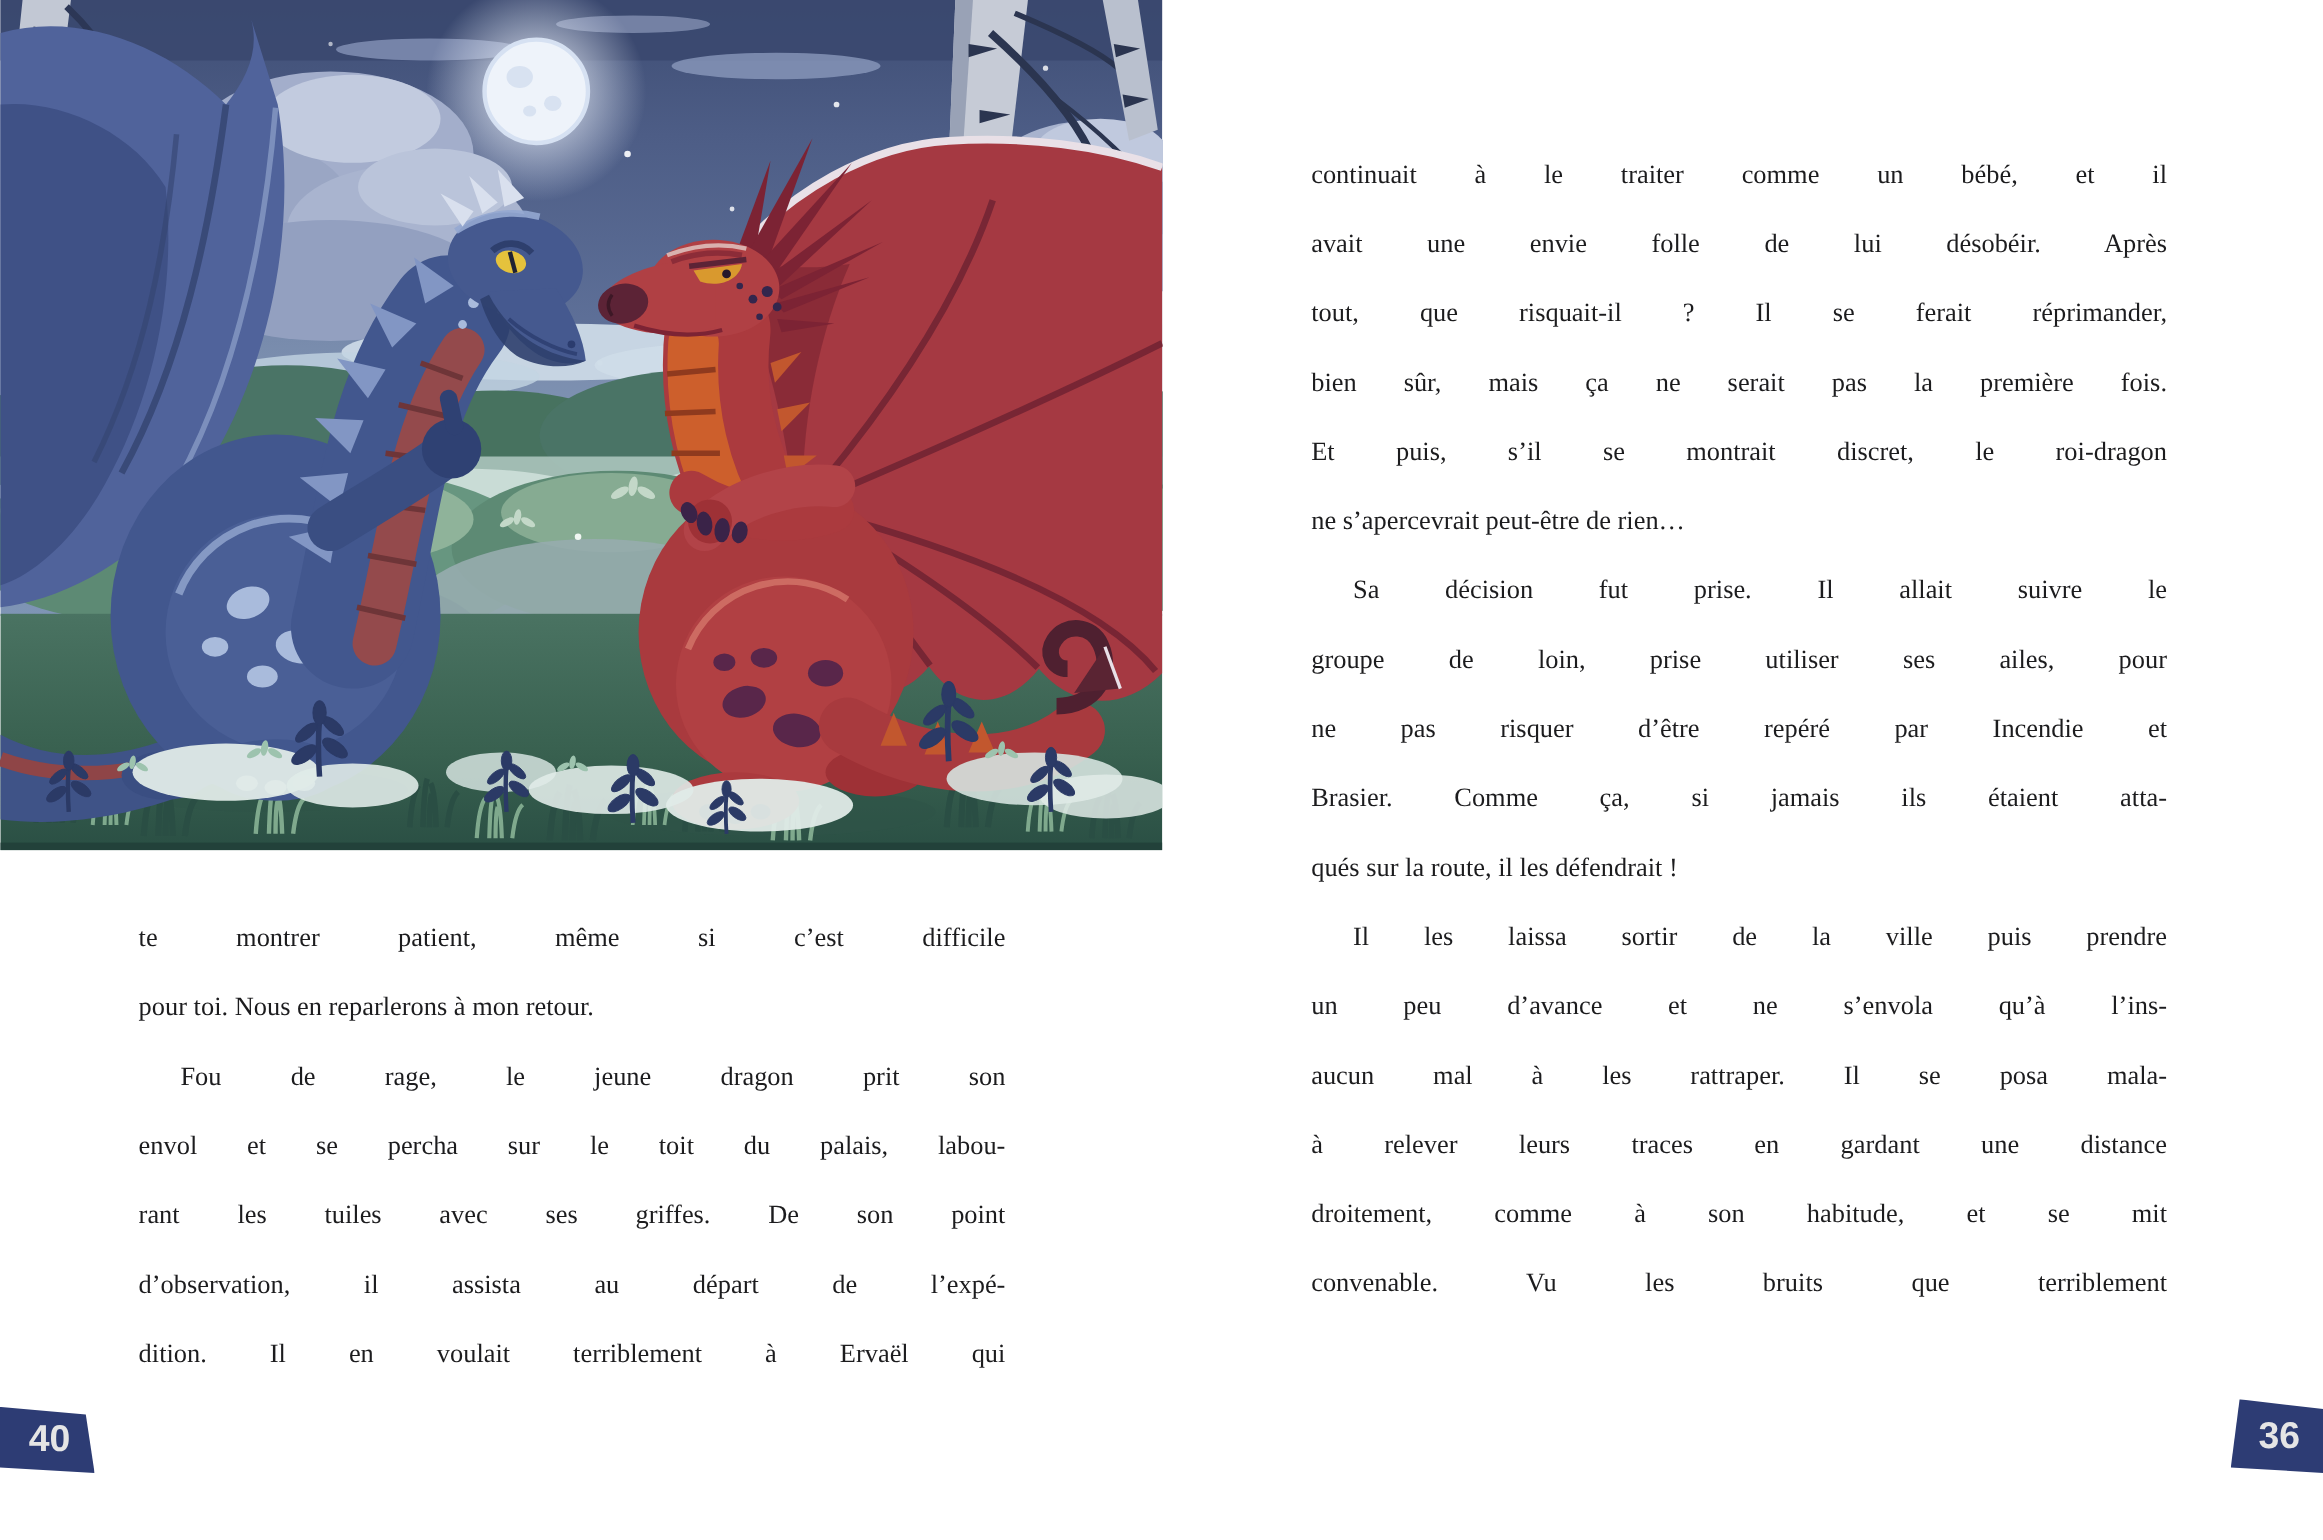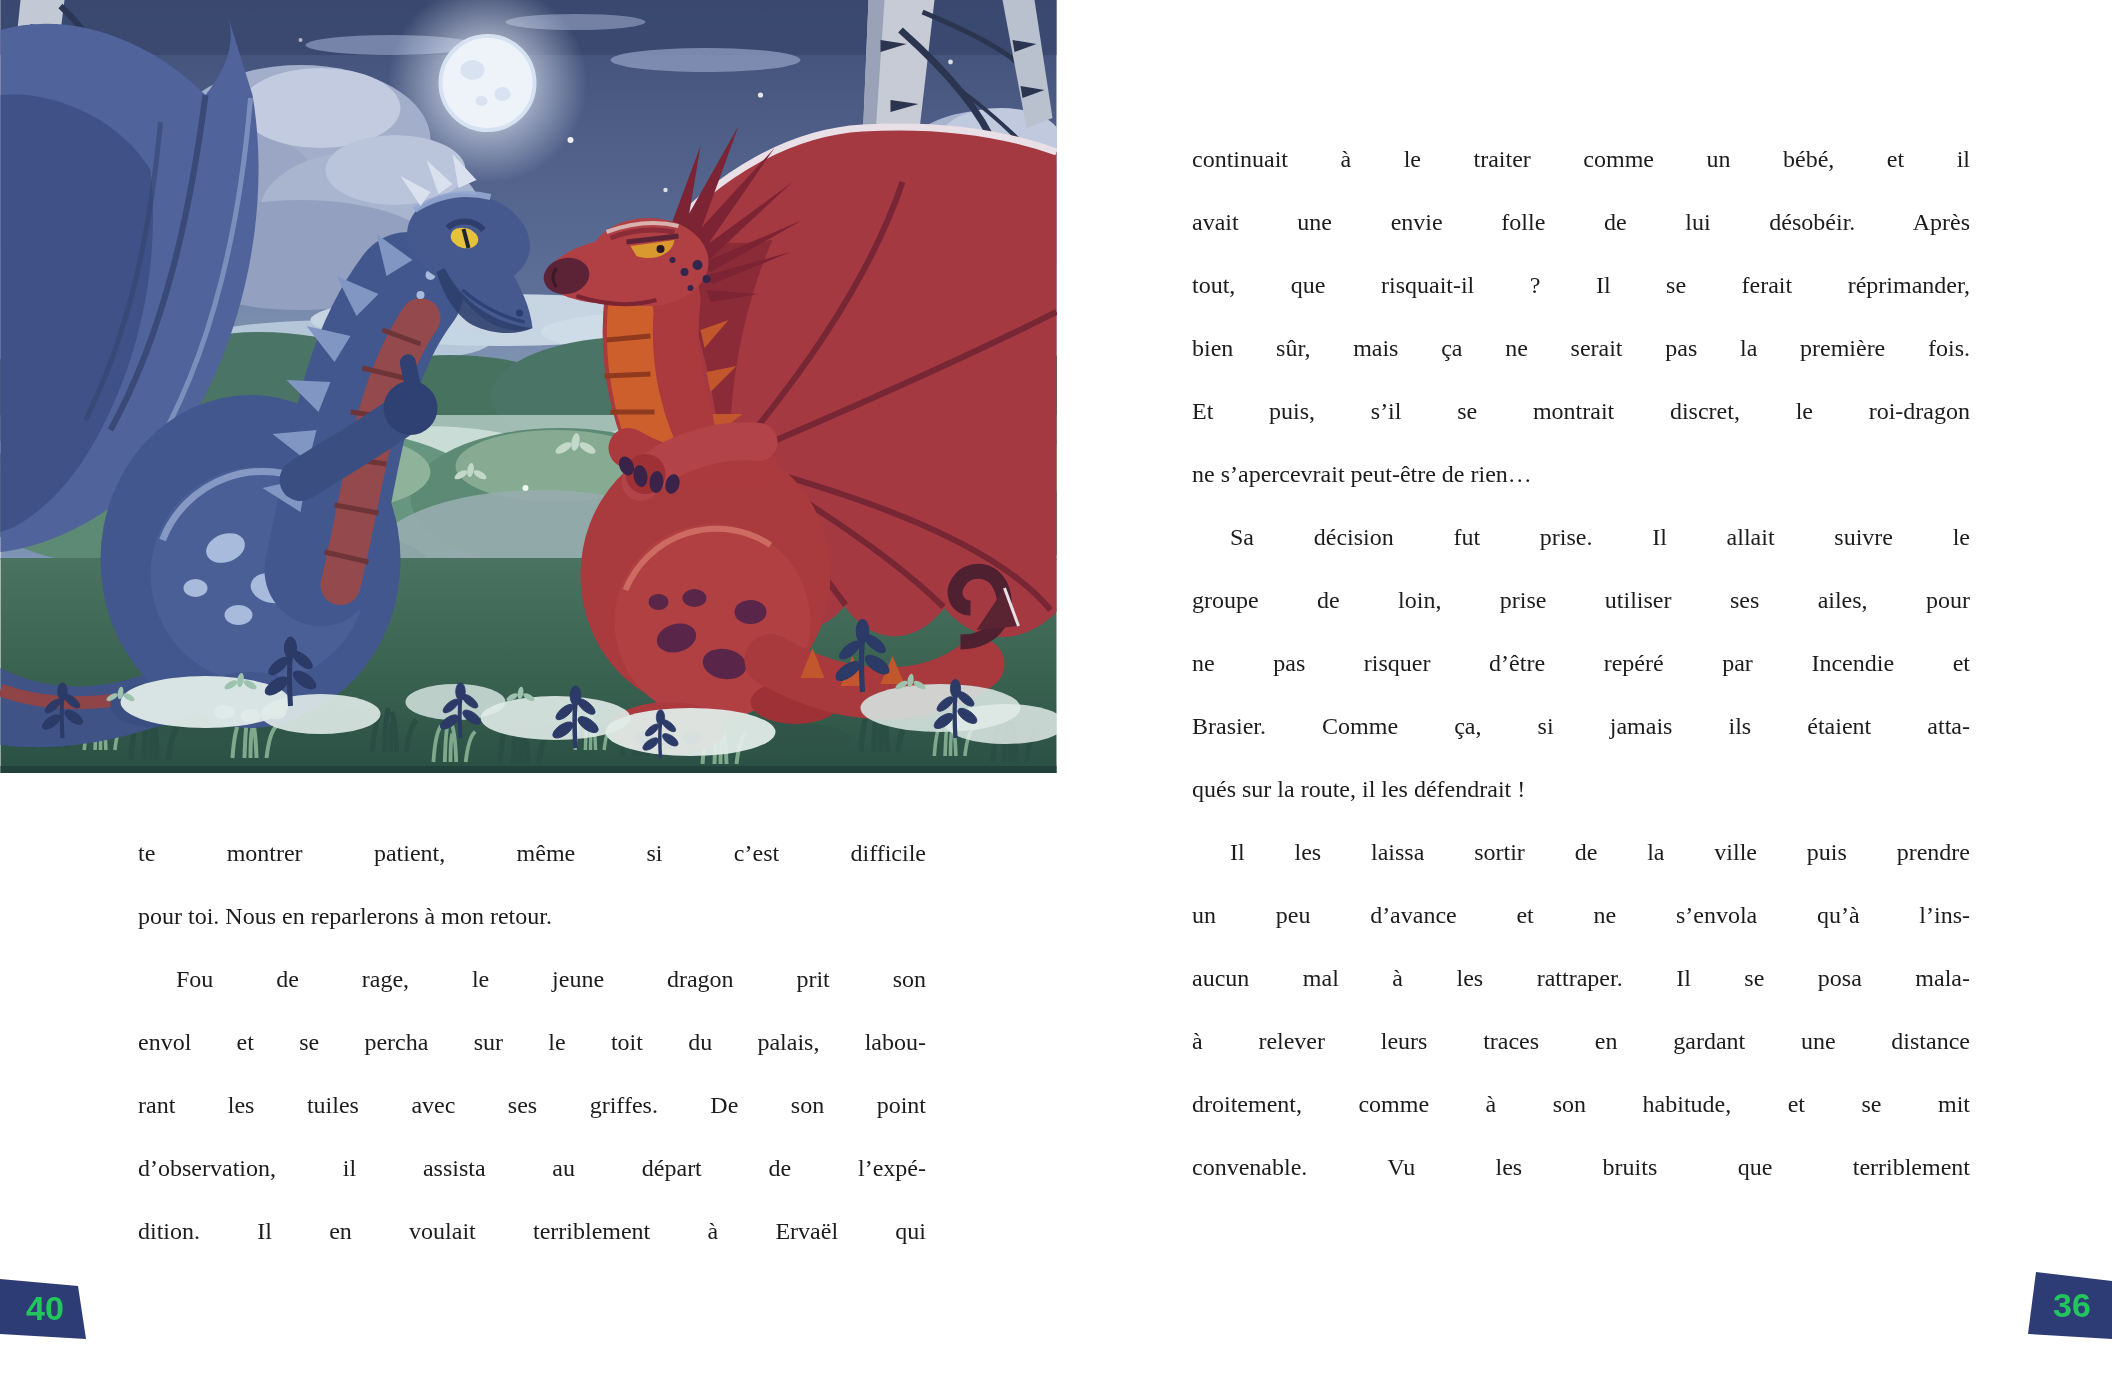--- a/index.html
+++ b/index.html
@@ -5,27 +5,27 @@
   html,body{margin:0;padding:0;background:#ffffff;}
   .spread{
     position:relative;width:2112px;height:1400px;background:#ffffff;
     font-family:"Liberation Serif", serif;overflow:hidden;
   }
   .illustration{position:absolute;left:0;top:0;display:block;}
   .text-block{
     position:absolute;color:#1c1c1e;font-size:24px;line-height:63px;
     text-align:justify;text-justify:inter-word;hyphens:none;
   }
-  .text-block.left-col{left:138px;top:822px;width:788px;}
+  .text-block.left-col{left:126px;top:822px;width:788px;}
   .text-block.right-col{left:1192px;top:128px;width:778px;}
   .text-line{text-align:justify;}
   .text-line.justify{text-align-last:justify;-moz-text-align-last:justify;}
   .text-line.indent{text-indent:38px;}
   .page-badge{
-    position:absolute;background:#2d3c74;color:#22c55e;
+    position:absolute;background:#2d3c74;color:#e5e5e5;
     font-family:"Liberation Sans", sans-serif;font-weight:700;font-size:34px;
     display:flex;align-items:center;justify-content:center;
   }
   .badge-left{left:0;top:1275px;width:90px;height:66px;
     clip-path:polygon(0 4px,78px 11px,86px 64px,0 59px);}
   .badge-right{left:2022px;top:1269px;width:90px;height:72px;
     clip-path:polygon(14px 3px,90px 12px,90px 70px,6px 65px);padding-left:10px;box-sizing:border-box;}
 </style>
 </head>
 <body>

